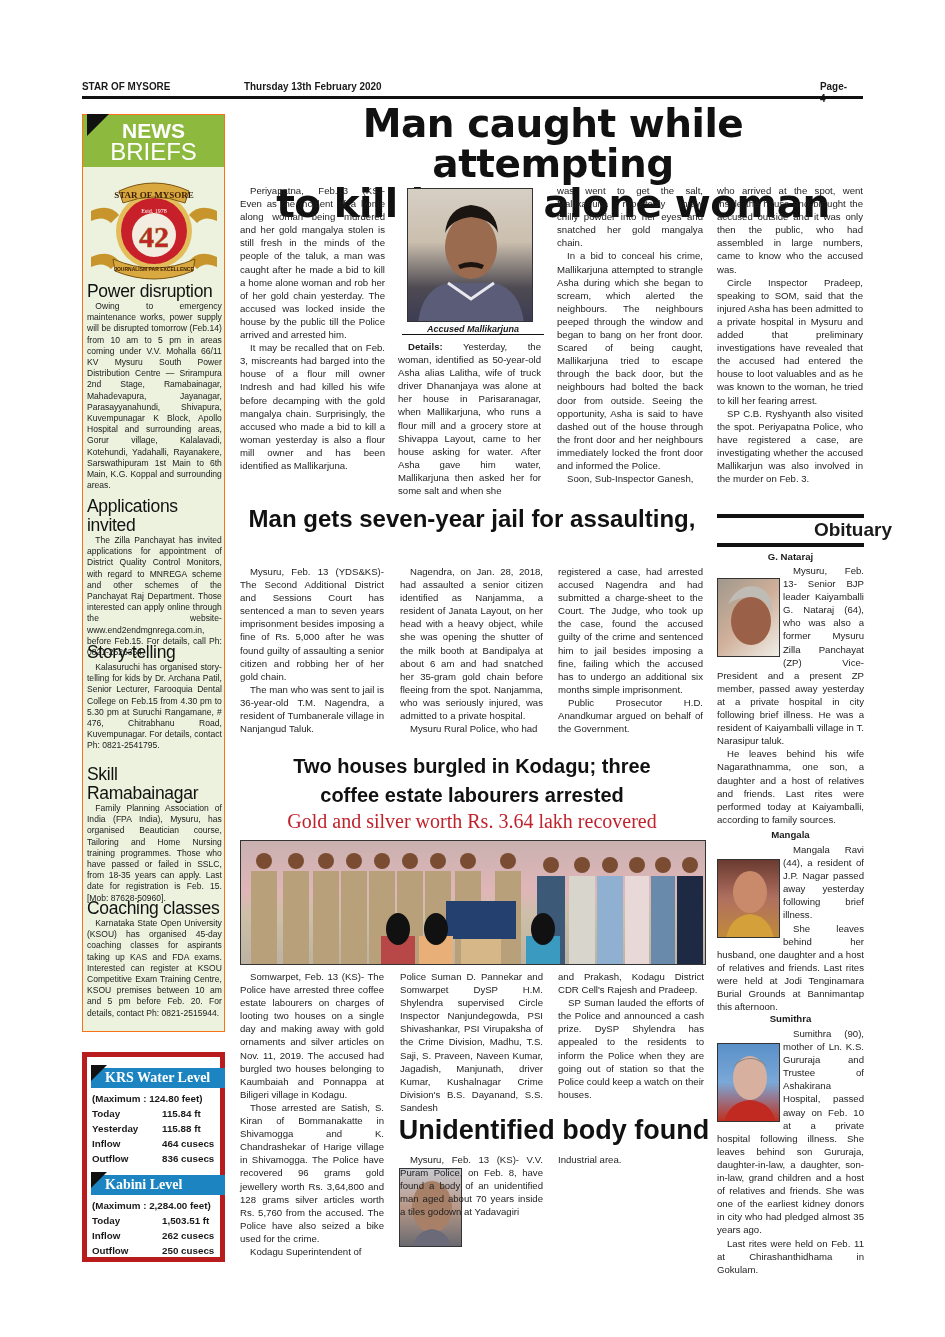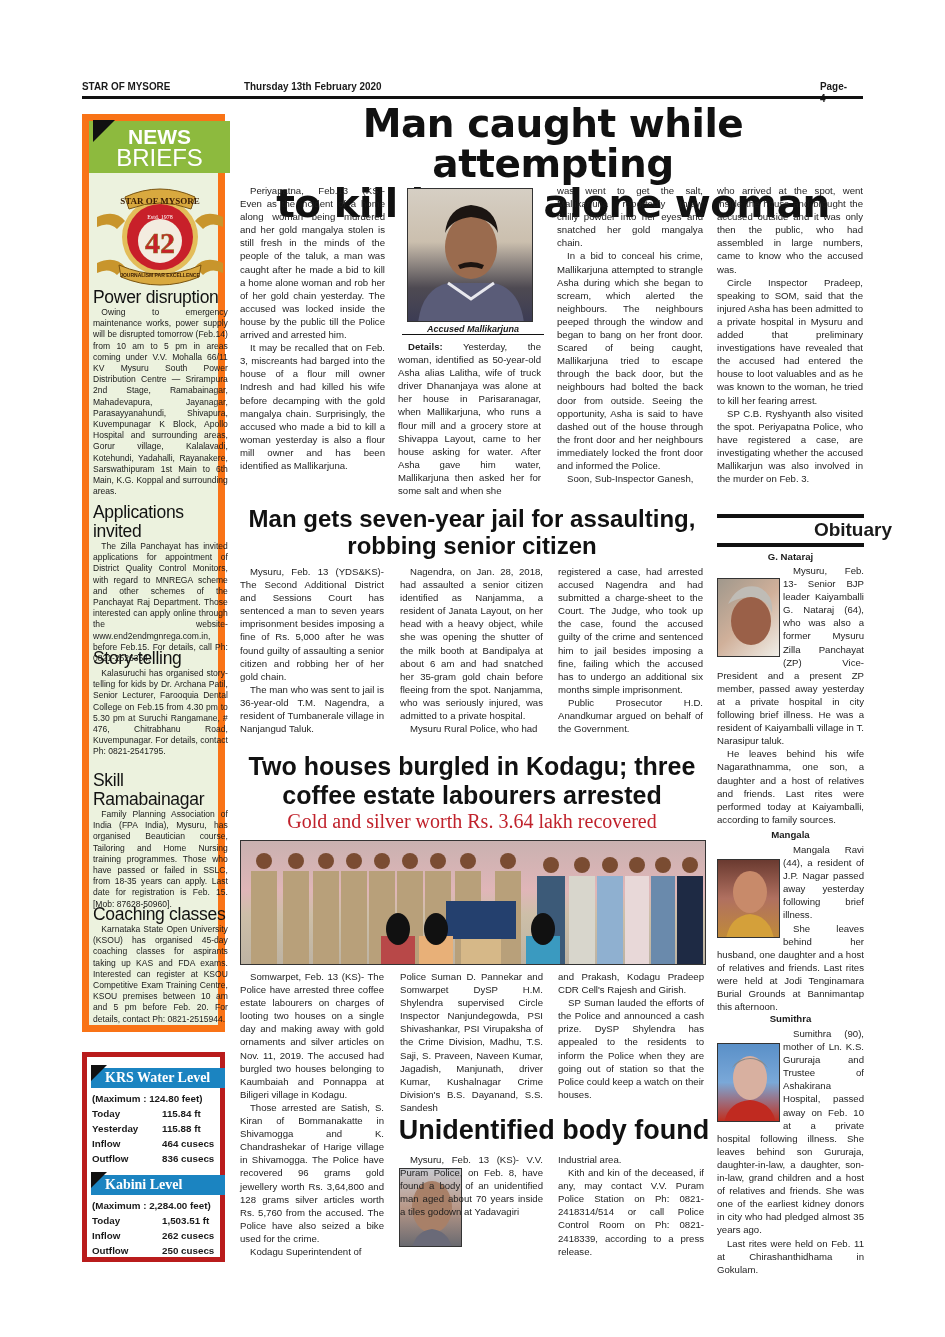--- a/index.html
+++ b/index.html
@@ -5,40 +5,40 @@
   * { box-sizing: border-box; margin: 0; padding: 0; }
   html, body { width: 945px; height: 1337px; background: #ffffff; }
   body { position: relative; font-family: "Liberation Sans", sans-serif; color: #1a1a1a; overflow: hidden; }
 
   .abs { position: absolute; }
   .masthead { left: 82px; top: 80px; width: 781px; height: 16px; font-size: 11px; font-weight: bold; font-family: "Liberation Sans", sans-serif; transform: scaleX(0.9); transform-origin: left top; }
   .masthead span { position: absolute; top: 0; }
   .rule-top { left: 82px; top: 96px; width: 781px; height: 3px; background: #111; }
 
   
-  .briefs { left: 82px; top: 114px; width: 143px; height: 918px; background: #ecf2de; border: 7px solid #f97316; }
+  .briefs { left: 82px; top: 114px; width: 143px; height: 918px; background: #ecf2de; border: 1px solid #f97316; }
   .briefs-head { position: absolute; left: 0; top: 0; width: 141px; height: 52px; background: #8dba3e; }
   .briefs-head .corner { position: absolute; left: 4px; top: -1px; width: 0; height: 0; border-top: 22px solid #111; border-right: 22px solid transparent; }
   .briefs-head .news { position: absolute; left: 0; width: 141px; text-align: center; top: 5px; font-size: 21px; font-weight: bold; color: #fff; line-height: 21px; }
   .briefs-head .briefs-word { position: absolute; left: 0; width: 141px; text-align: center; top: 25px; font-size: 24px; color: #fff; line-height: 24px; }
   .logo { position: absolute; left: 6px; top: 58px; width: 130px; height: 110px; }
   .brief-sec { position: absolute; left: 4px; width: 135px; }
   .brief-sec h3 { font-weight: normal; font-size: 17.5px; line-height: 19px; letter-spacing: -0.3px; color: #111; }
   .brief-sec p { font-size: 9.2px; line-height: 11.2px; text-align: justify; text-indent: 9px; font-family: "Liberation Sans", sans-serif; transform: scaleX(0.93); transform-origin: left; width: 145px; }
 
   .water { left: 82px; top: 1052px; width: 143px; height: 210px; border: 5px solid #b91c1c; background: #fff; }
   .wl-head { position: absolute; left: 4px; width: 134px; height: 20px; background: #1b84c1; color: #fff; font-family: "Liberation Serif", serif; font-weight: bold; font-size: 14px; line-height: 20px; padding-left: 14px; }
   .wl-head .corner { position: absolute; left: 0; top: -3px; border-top: 16px solid #111; border-right: 16px solid transparent; }
   .wl-row { position: absolute; left: 5px; font-size: 9.8px; font-weight: bold; line-height: 14px; }
   .wl-row .v { position: absolute; left: 70px; white-space: nowrap; }
 
   
   .h1 { left: 238px; top: 104px; width: 630px; text-align: center; font-family: "DejaVu Sans", sans-serif; font-weight: bold; font-size: 39px; line-height: 40px; color: #111; letter-spacing: -0.5px; }
   .h2 { left: 238px; top: 505px; width: 468px; text-align: center; font-family: "Liberation Sans", sans-serif; font-weight: bold; font-size: 24px; line-height: 27px; color: #111; }
-  .h3 { left: 238px; top: 752px; width: 468px; text-align: center; font-family: "Liberation Sans", sans-serif; font-weight: bold; font-size: 25px; line-height: 29px; color: #111; }
+  .h3 { left: 238px; top: 752px; width: 468px; text-align: center; font-family: "Liberation Sans", sans-serif; font-weight: bold; font-size: 20px; line-height: 29px; color: #111; }
   .h3-sub { left: 238px; top: 810px; width: 468px; text-align: center; font-family: "Liberation Serif", serif; font-size: 20px; color: #c0222c; line-height: 22px; }
   .h4 { left: 398px; top: 1115px; width: 312px; text-align: center; font-family: "Liberation Sans", sans-serif; font-weight: bold; font-size: 27px; line-height: 30px; color: #111; }
 
   .col { position: absolute; font-size: 9.6px; line-height: 13.1px; text-align: justify; color: #1e1e1e; }
   .col p { text-indent: 10px; }
   .col p.noind { text-indent: 0; }
   .col b { font-weight: bold; }
 
   .photo { position: absolute; border: 1px solid #333; overflow: hidden; }
   .caption { position: absolute; font-size: 9px; font-style: italic; font-weight: bold; text-align: center; border-bottom: 1.5px solid #111; }
@@ -150,21 +150,20 @@
   <p>Soon, Sub-Inspector Ganesh,</p>
 </div>
 <div class="col" style="left:717px; top:184px; width:146px;">
   <p class="noind">who arrived at the spot, went inside the house and brought the accused outside and it was only then the public, who had assembled in large numbers, came to know who the accused was.</p>
   <p>Circle Inspector Pradeep, speaking to SOM, said that the injured Asha has been admitted to a private hospital in Mysuru and added that preliminary investigations have revealed that the accused had entered the house to loot valuables and as he was known to the woman, he tried to kill her fearing arrest.</p>
   <p>SP C.B. Ryshyanth also visited the spot. Periyapatna Police, who have registered a case, are investigating whether the accused Mallikarjun was also involved in the murder on Feb. 3.</p>
 </div>
 
 <div class="abs h2">
   <div>Man gets seven-year jail for assaulting,</div>
-  <div>robbing senior citizen</div>
 </div>
 <div class="col" style="left:240px; top:565px; width:144px;">
   <p>Mysuru, Feb. 13 (YDS&amp;KS)- The Second Additional District and Sessions Court has sentenced a man to seven years imprisonment besides imposing a fine of Rs. 5,000 after he was found guilty of assaulting a senior citizen and robbing her of her gold chain.</p>
   <p>The man who was sent to jail is 36-year-old T.M. Nagendra, a resident of Tumbanerale village in Nanjangud Taluk.</p>
 </div>
 <div class="col" style="left:400px; top:565px; width:143px;">
   <p>Nagendra, on Jan. 28, 2018, had assaulted a senior citizen identified as Nanjamma, a resident of Janata Layout, on her head with a heavy object, while she was opening the shutter of the milk booth at Bandipalya at about 6 am and had snatched her 35-gram gold chain before fleeing from the spot. Nanjamma, who was seriously injured, was admitted to a private hospital.</p>
   <p>Mysuru Rural Police, who had</p>
 </div>
 <div class="col" style="left:558px; top:565px; width:145px;">
@@ -239,37 +238,36 @@
 </div>
 <div class="col" style="left:240px; top:970px; width:144px;">
   <p>Somwarpet, Feb. 13 (KS)- The Police have arrested three coffee estate labourers on charges of looting two houses on a single day and making away with gold ornaments and silver articles on Nov. 11, 2019. The accused had burgled two houses belonging to Kaumbaiah and Ponnappa at Biligeri village in Kodagu.</p>
   <p>Those arrested are Satish, S. Kiran of Bommanakatte in Shivamogga and K. Chandrashekar of Harige village in Shivamogga. The Police have recovered 96 grams gold jewellery worth Rs. 3,64,800 and 128 grams silver articles worth Rs. 5,760 from the accused. The Police have also seized a bike used for the crime.</p>
   <p>Kodagu Superintendent of</p>
 </div>
 <div class="col" style="left:400px; top:970px; width:143px;">
   <p class="noind">Police Suman D. Pannekar and Somwarpet DySP H.M. Shylendra supervised Circle Inspector Nanjundegowda, PSI Shivashankar, PSI Virupaksha of the Crime Division, Madhu, T.S. Saji, S. Praveen, Naveen Kumar, Jagadish, Manjunath, driver Kumar, Kushalnagar Crime Division's B.S. Dayanand, S.S. Sandesh</p>
 </div>
 <div class="col" style="left:558px; top:970px; width:146px;">
-  <p class="noind">and Prakash, Kodagu Pradeep CDR Cell's Rajesh and Girish.</p>
+  <p class="noind">and Prakash, Kodagu District CDR Cell's Rajesh and Pradeep.</p>
   <p>SP Suman lauded the efforts of the Police and announced a cash prize. DySP Shylendra has appealed to the residents to inform the Police when they are going out of station so that the Police could keep a watch on their houses.</p>
 </div>
 
 <div class="abs h4">Unidentified body found</div>
 <div class="photo" style="left:399px; top:1168px; width:63px; height:79px; background: linear-gradient(180deg,#c8cad0 0%,#b89888 50%,#6a6a70 100%);">
   <svg width="63" height="79" viewBox="0 0 63 79">
     <ellipse cx="32" cy="38" rx="20" ry="26" fill="#a88068"></ellipse>
     <path d="M12 79 Q16 62 32 60 Q48 62 52 79Z" fill="#6a6a78"></path>
   </svg>
 </div>
 <div class="col" style="left:400px; top:1153px; width:143px;">
   <p style="text-indent:10px;">Mysuru, Feb. 13 (KS)- V.V. Puram Police, on Feb. 8, have found a body of an unidentified man aged about 70 years inside a tiles godown at Yadavagiri</p>
 </div>
 <div class="col" style="left:558px; top:1153px; width:146px;">
   <p class="noind">Industrial area.</p>
-  <p>Kith and kin of the deceased, if any, may contact V.V. Puram Police Station on Ph: 0821-2418314/514 or call Police Control Room on Ph: 0821-2418339, according to a press release.</p>
 </div>
 
 <div class="obit-rule" style="top:514px"></div>
 <div class="abs obit-title">Obituary</div>
 <div class="obit-rule" style="top:543px"></div>
 
 <div class="obit-name" style="top:551px">G. Nataraj</div>
 <div class="photo" style="left:717px; top:578px; width:63px; height:79px; background: linear-gradient(135deg,#a0988c 0%,#d0b09a 50%,#f0eee8 100%);">
   <svg width="63" height="79" viewBox="0 0 63 79">
     <path d="M10 25 Q20 4 40 8 Q56 14 54 34 Q48 18 30 18 Q16 20 10 25Z" fill="#bfbcb6"></path>

